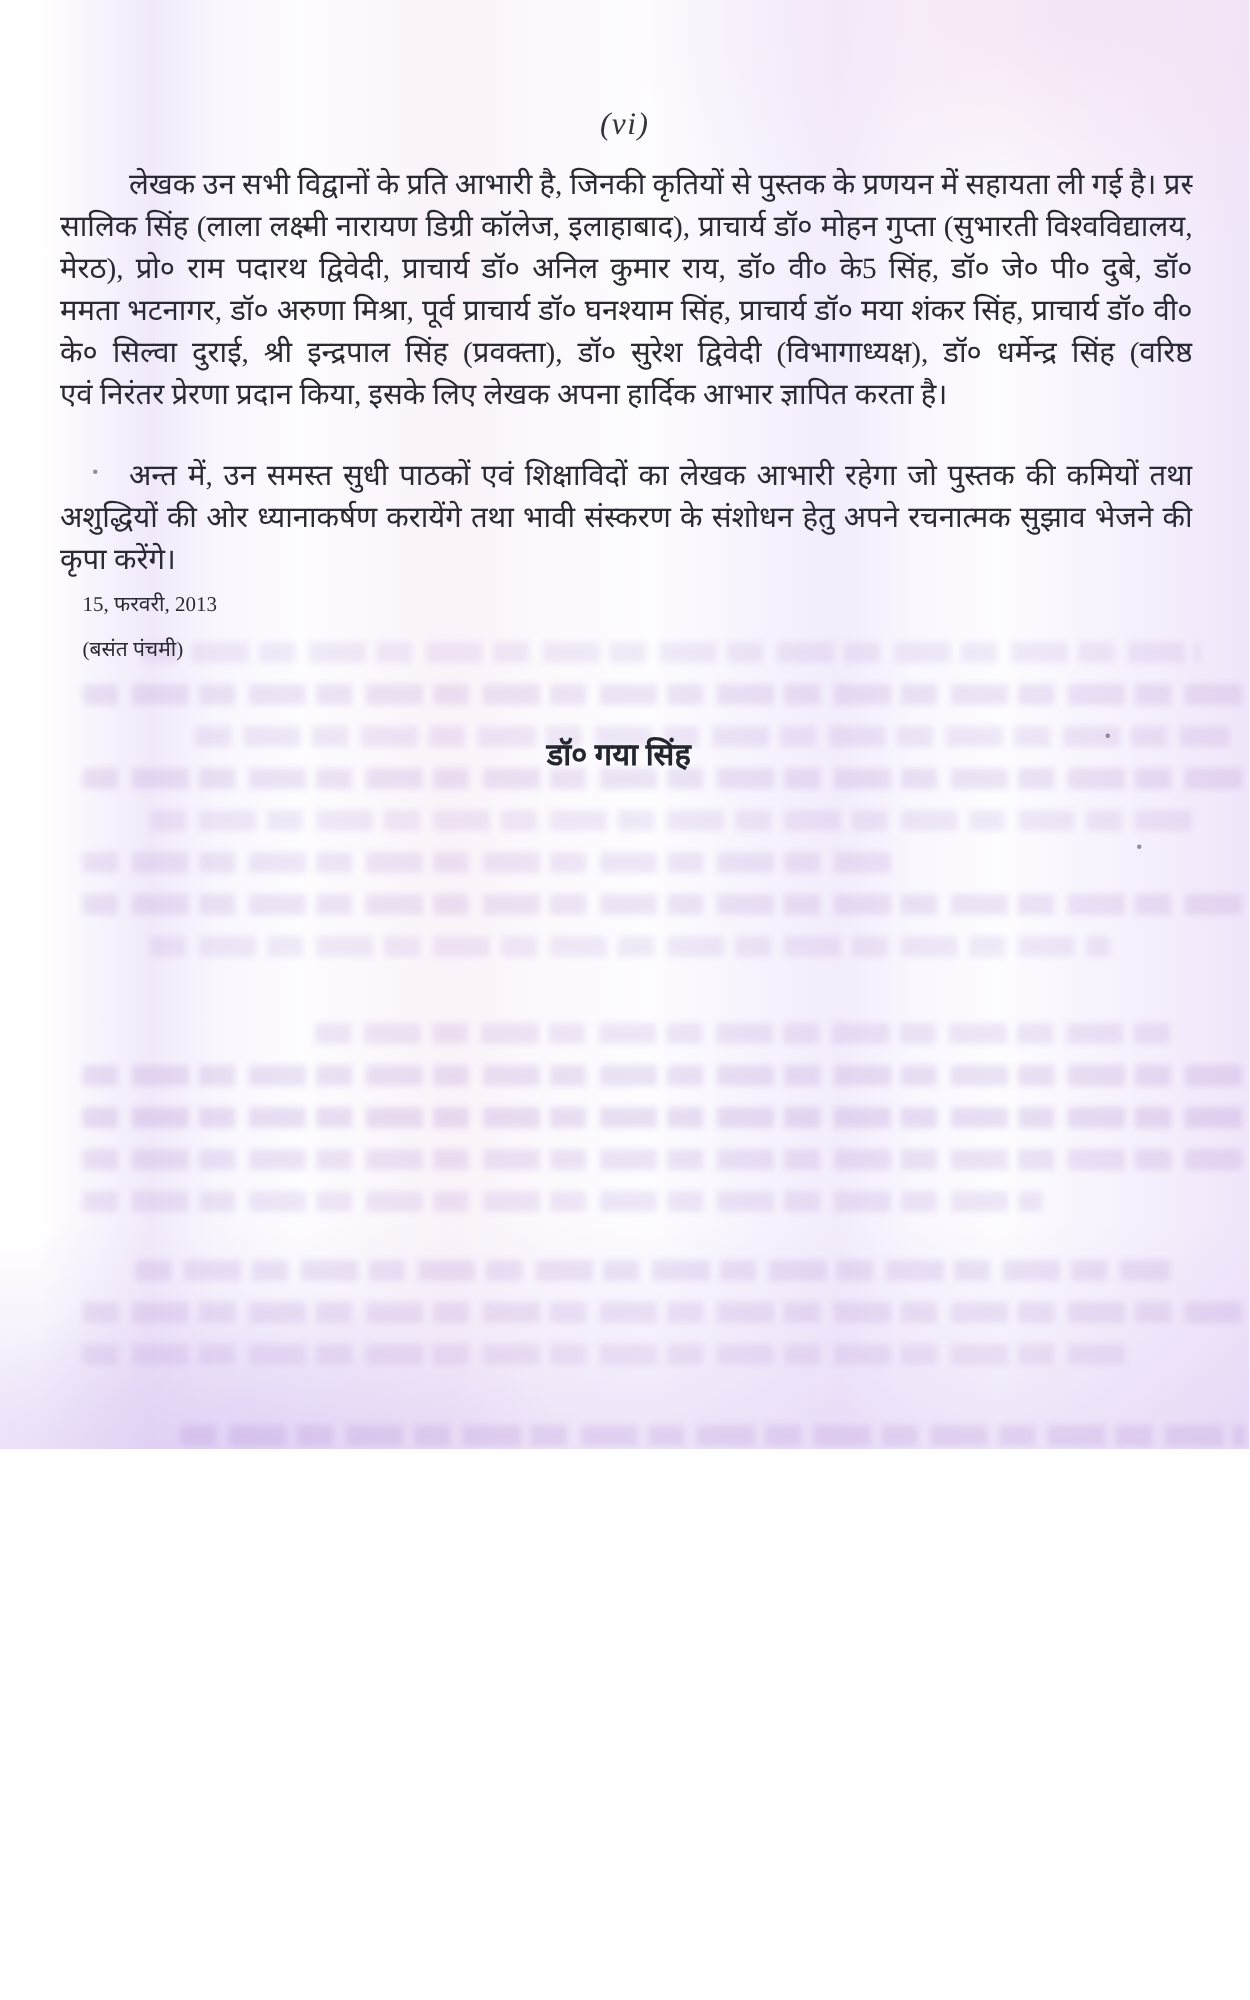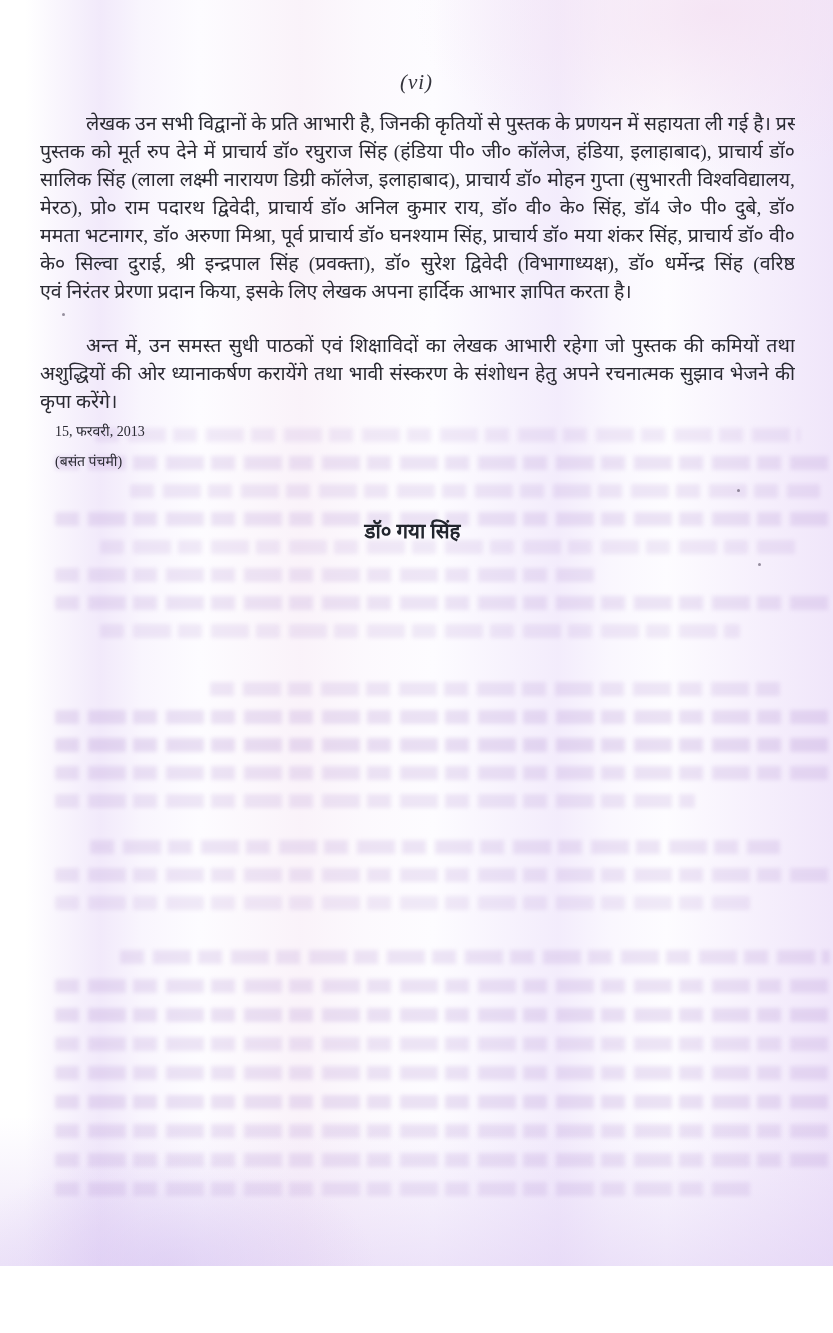--- a/index.html
+++ b/index.html
@@ -3,21 +3,21 @@
 <meta charset="utf-8">
 <style>
   html, body {
     margin: 0;
     padding: 0;
     background: #ffffff;
   }
   .page {
     position: relative;
     width: 833px;
-    height: 1266px;
+    height: 966px;
     overflow: hidden;
     font-family: "Liberation Serif", "DejaVu Serif", serif;
     color: var(--ink, #2a2a32);
     background:
       radial-gradient(ellipse 420px 220px at 86% 1%, rgba(244,226,243,0.85), rgba(244,226,243,0) 72%),
       radial-gradient(ellipse 300px 160px at 20% 100%, rgba(210,190,240,0.45), rgba(210,190,240,0) 70%),
       linear-gradient(to top, rgba(221,203,243,0.50), rgba(221,203,243,0) 150px),
       linear-gradient(90deg,
         #ffffff 0%, #ffffff 3%,
         rgba(230,215,246,0.50) 12%, rgba(230,215,246,0.18) 17%,
@@ -144,23 +144,22 @@
       <div class="ghost-line" style="top: 1182px; left: 55px; width: 700px; opacity: 0.14;"></div>
     </div>
 
   <div class="content">
     <div class="pageno">(vi)</div>
 
     <div class="textblock">
       <div id="paragraphs">
           <div class="para">
             <div class="line indent"><span>लेखक उन सभी विद्वानों के प्रति आभारी है, जिनकी कृतियों से पुस्तक के प्रणयन में सहायता ली गई है। प्रस्तुत</span></div>
-            <div class="line"><span>पुस्तक को मूर्त रुप देने में प्राचार्य डॉ० रघुराज सिंह (हंडिया पी० जी० कॉलेज, हंडिया, इलाहाबाद), प्राचार्य डॉ०</span></div>
             <div class="line"><span>सालिक सिंह (लाला लक्ष्मी नारायण डिग्री कॉलेज, इलाहाबाद), प्राचार्य डॉ० मोहन गुप्ता (सुभारती विश्वविद्यालय,</span></div>
-            <div class="line"><span>मेरठ), प्रो० राम पदारथ द्विवेदी, प्राचार्य डॉ० अनिल कुमार राय, डॉ० वी० के० सिंह, डॉ4 जे० पी० दुबे, डॉ०</span></div>
+            <div class="line"><span>मेरठ), प्रो० राम पदारथ द्विवेदी, प्राचार्य डॉ० अनिल कुमार राय, डॉ० वी० के5 सिंह, डॉ० जे० पी० दुबे, डॉ०</span></div>
             <div class="line"><span>ममता भटनागर, डॉ० अरुणा मिश्रा, पूर्व प्राचार्य डॉ० घनश्याम सिंह, प्राचार्य डॉ० मया शंकर सिंह, प्राचार्य डॉ० वी०</span></div>
             <div class="line"><span>के० सिल्वा दुराई, श्री इन्द्रपाल सिंह (प्रवक्ता), डॉ० सुरेश द्विवेदी (विभागाध्यक्ष), डॉ० धर्मेन्द्र सिंह (वरिष्ठ</span></div>
             <div class="line free"><span>एवं निरंतर प्रेरणा प्रदान किया, इसके लिए लेखक अपना हार्दिक आभार ज्ञापित करता है।</span></div>
           </div>
           <div class="para">
             <div class="line indent"><span>अन्त में, उन समस्त सुधी पाठकों एवं शिक्षाविदों का लेखक आभारी रहेगा जो पुस्तक की कमियों तथा</span></div>
             <div class="line"><span>अशुद्धियों की ओर ध्यानाकर्षण करायेंगे तथा भावी संस्करण के संशोधन हेतु अपने रचनात्मक सुझाव भेजने की</span></div>
             <div class="line free"><span>कृपा करेंगे।</span></div>
           </div>
         </div>

